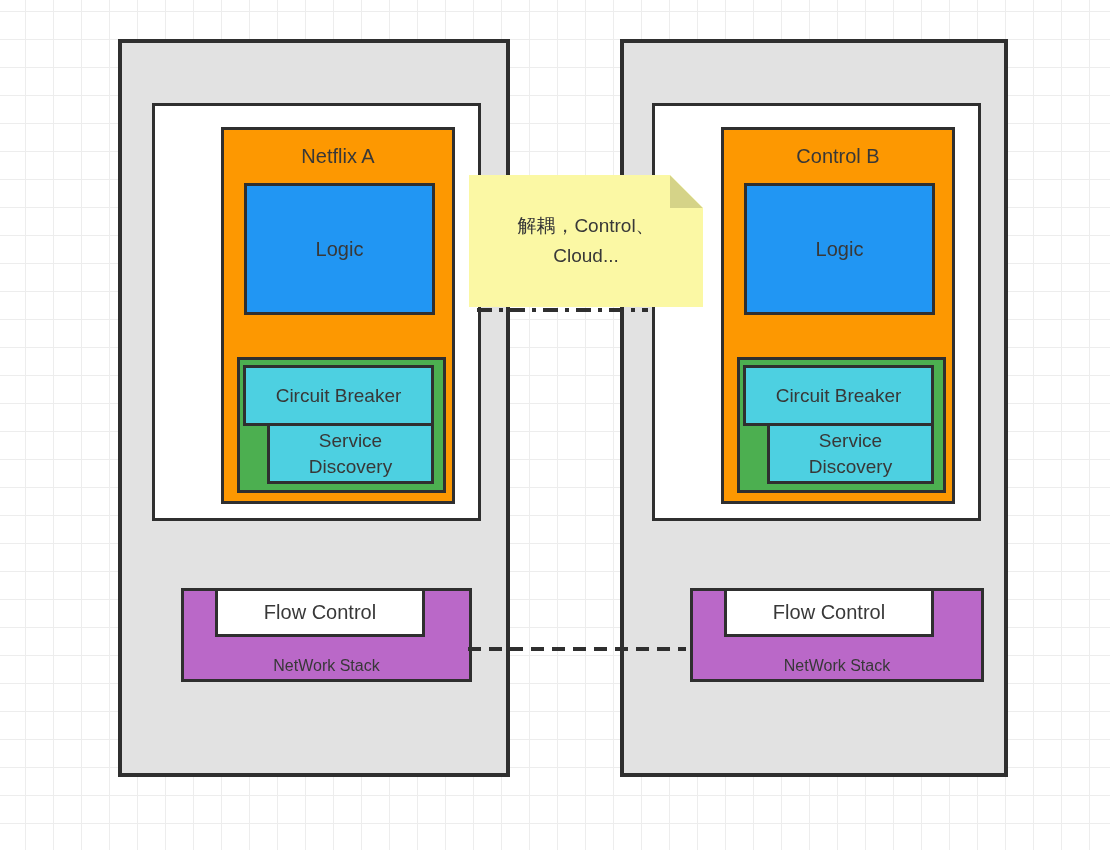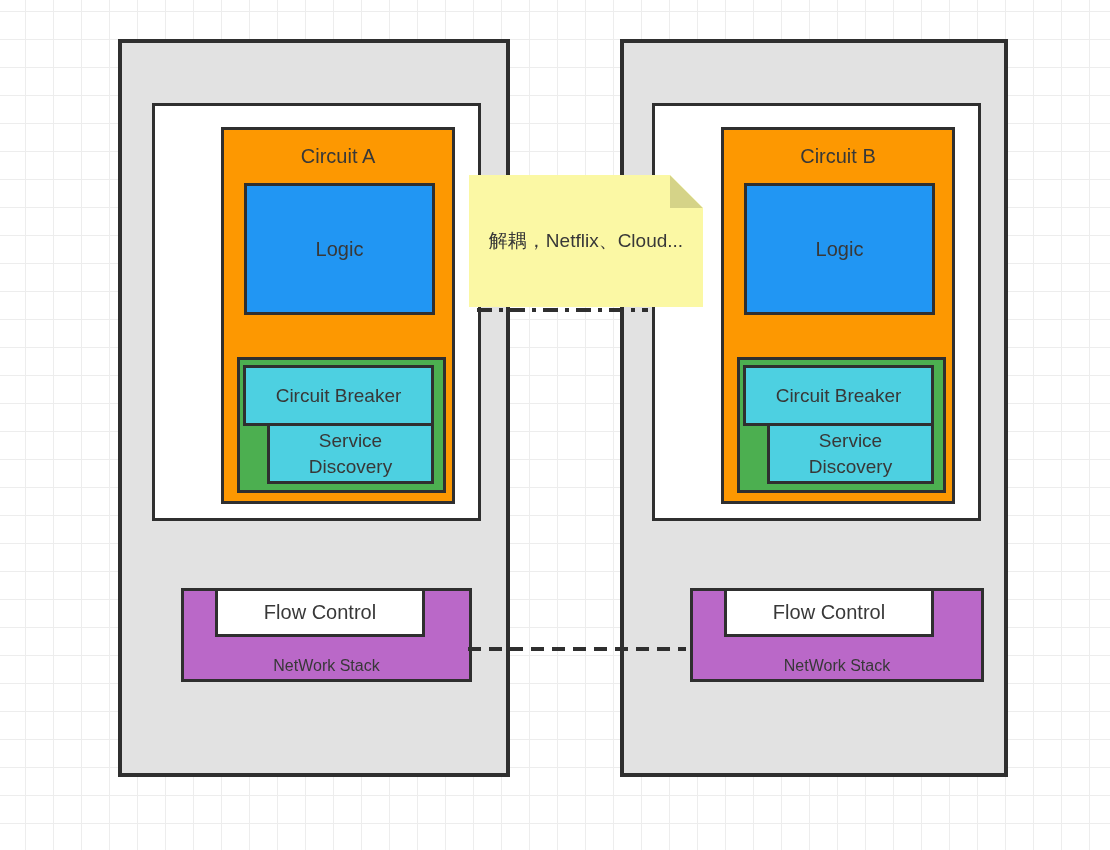--- a/index.html
+++ b/index.html
@@ -95,21 +95,21 @@
   }
 </style>
 </head>
 <body>
 
 <div class="canvas">
 
   <div class="abs machine machine-a">
     <div class="abs process-box">
       <div class="abs service-box">
-        <div class="abs service-title">Circuit A</div>
+        <div class="abs service-title">Netflix A</div>
         <div class="abs logic-box">
           <span>Logic</span>
         </div>
         <div class="abs sidecar-box">
           <div class="abs sidecar-stack">
             <div class="sidecar-cell">
               <span>Circuit Breaker</span>
             </div>
             <div class="sidecar-cell">
               <span>Service Discovery</span>
@@ -122,21 +122,21 @@
       <div class="abs flowcontrol-box">
         <span>Flow Control</span>
       </div>
       <div class="abs network-label">NetWork Stack</div>
     </div>
   </div>
 
   <div class="abs machine machine-b">
     <div class="abs process-box">
       <div class="abs service-box">
-        <div class="abs service-title">Circuit B</div>
+        <div class="abs service-title">Control B</div>
         <div class="abs logic-box">
           <span>Logic</span>
         </div>
         <div class="abs sidecar-box">
           <div class="abs sidecar-stack">
             <div class="sidecar-cell">
               <span>Circuit Breaker</span>
             </div>
             <div class="sidecar-cell">
               <span>Service Discovery</span>
@@ -153,16 +153,16 @@
     </div>
   </div>
 
   <svg class="connectors" width="1110" height="850">
     <line x1="477" y1="310" x2="648" y2="310" stroke-dasharray="15,7,4,7"></line>
     <line x1="468" y1="649" x2="686" y2="649" stroke-dasharray="13,8"></line>
   </svg>
 
   <div class="abs note">
     <div class="note-fold"></div>
-    <span>解耦，Netflix、Cloud...</span>
+    <span>解耦，Control、Cloud...</span>
   </div>
 
 </div>
 
 </body></html>

